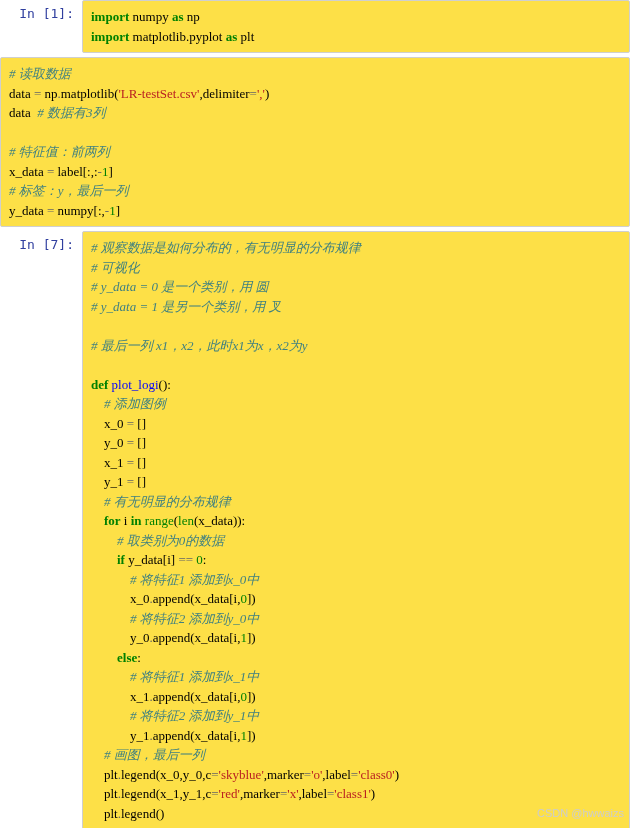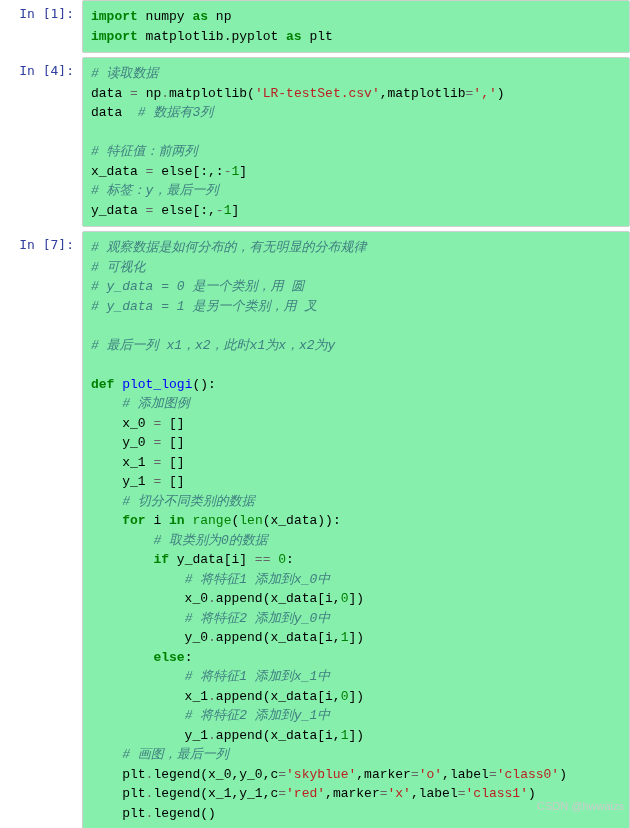--- a/index.html
+++ b/index.html
@@ -18,81 +18,80 @@
       flex-shrink: 0;
       text-align: right;
       padding: 6px 8px 6px 0;
       color: #303F9F;
       font-family: monospace;
       font-size: 13px;
     }
     .input-area {
       flex: 1;
       border: 1px solid #cfcfcf;
-      background: #86efac;
+      background: #fde047;
       border-radius: 2px;
       padding: 6px 8px;
-      font-family: Liberation Mono, monospace;
+      font-family: Liberation Serif, serif;
       line-height: 1.5;
       white-space: pre;
       overflow: hidden;
     }
     .kw { color: #008000; font-weight: bold; }
     .nm { color: #000; }
     .str { color: #BA2121; }
     .cmt { color: #408080; font-style: italic; }
     .num { color: #008000; }
     .fn { color: #0000FF; }
     .op { color: #666666; }
     .builtin { color: #008000; }
     .watermark {
       position: fixed;
       right: 6px;
-      bottom: 16px;
+      bottom: 9px;
       font-size: 11px;
       color: #ccc;
       font-family: sans-serif;
     }
   </style>
 </head>
 <body>
 
 <div id="cells-container">
     <div class="cell">
       <div class="prompt">In  [1]:</div>
       <div class="input-area"><span class="kw">import</span><span class="nm"> numpy </span><span class="kw">as</span><span class="nm"> np</span>
 <span class="kw">import</span><span class="nm"> matplotlib.pyplot </span><span class="kw">as</span><span class="nm"> plt</span></div>
     </div>
     <div class="cell">
-      <div class="prompt">In  [4]:</div>
       <div class="input-area"><span class="cmt"># 读取数据</span>
-<span class="nm">data </span><span class="op">=</span><span class="nm"> np</span><span class="op">.</span><span class="nm">matplotlib(</span><span class="str">'LR-testSet.csv'</span><span class="nm">,matplotlib</span><span class="op">=</span><span class="str">','</span><span class="nm">)</span>
+<span class="nm">data </span><span class="op">=</span><span class="nm"> np</span><span class="op">.</span><span class="nm">matplotlib(</span><span class="str">'LR-testSet.csv'</span><span class="nm">,delimiter</span><span class="op">=</span><span class="str">','</span><span class="nm">)</span>
 <span class="nm">data  </span><span class="cmt"># 数据有3列</span>
 <span class="nm"></span>
 <span class="cmt"># 特征值：前两列</span>
-<span class="nm">x_data </span><span class="op">=</span><span class="nm"> else[:,:</span><span class="op">-</span><span class="num">1</span><span class="nm">]</span>
+<span class="nm">x_data </span><span class="op">=</span><span class="nm"> label[:,:</span><span class="op">-</span><span class="num">1</span><span class="nm">]</span>
 <span class="cmt"># 标签：y，最后一列</span>
-<span class="nm">y_data </span><span class="op">=</span><span class="nm"> else[:,</span><span class="op">-</span><span class="num">1</span><span class="nm">]</span></div>
+<span class="nm">y_data </span><span class="op">=</span><span class="nm"> numpy[:,</span><span class="op">-</span><span class="num">1</span><span class="nm">]</span></div>
     </div>
     <div class="cell">
       <div class="prompt">In  [7]:</div>
       <div class="input-area"><span class="cmt"># 观察数据是如何分布的，有无明显的分布规律</span>
 <span class="cmt"># 可视化</span>
 <span class="cmt"># y_data = 0 是一个类别，用 圆</span>
 <span class="cmt"># y_data = 1 是另一个类别，用 叉</span>
 <span class="nm"></span>
 <span class="cmt"># 最后一列 x1，x2，此时x1为x，x2为y</span>
 <span class="nm"></span>
 <span class="kw">def</span><span class="nm"> </span><span class="fn">plot_logi</span><span class="nm">():</span>
 <span class="nm">    </span><span class="cmt"># 添加图例</span>
 <span class="nm">    x_0 </span><span class="op">=</span><span class="nm"> []</span>
 <span class="nm">    y_0 </span><span class="op">=</span><span class="nm"> []</span>
 <span class="nm">    x_1 </span><span class="op">=</span><span class="nm"> []</span>
 <span class="nm">    y_1 </span><span class="op">=</span><span class="nm"> []</span>
-<span class="nm">    </span><span class="cmt"># 切分不同类别的数据</span>
+<span class="nm">    </span><span class="cmt"># 有无明显的分布规律</span>
 <span class="nm">    </span><span class="kw">for</span><span class="nm"> i </span><span class="kw">in</span><span class="nm"> </span><span class="builtin">range</span><span class="nm">(</span><span class="builtin">len</span><span class="nm">(x_data)):</span>
 <span class="nm">        </span><span class="cmt"># 取类别为0的数据</span>
 <span class="nm">        </span><span class="kw">if</span><span class="nm"> y_data[i] </span><span class="op">==</span><span class="nm"> </span><span class="num">0</span><span class="nm">:</span>
 <span class="nm">            </span><span class="cmt"># 将特征1 添加到x_0中</span>
 <span class="nm">            x_0</span><span class="op">.</span><span class="nm">append(x_data[i,</span><span class="num">0</span><span class="nm">])</span>
 <span class="nm">            </span><span class="cmt"># 将特征2 添加到y_0中</span>
 <span class="nm">            y_0</span><span class="op">.</span><span class="nm">append(x_data[i,</span><span class="num">1</span><span class="nm">])</span>
 <span class="nm">        </span><span class="kw">else</span><span class="nm">:</span>
 <span class="nm">            </span><span class="cmt"># 将特征1 添加到x_1中</span>
 <span class="nm">            x_1</span><span class="op">.</span><span class="nm">append(x_data[i,</span><span class="num">0</span><span class="nm">])</span>

